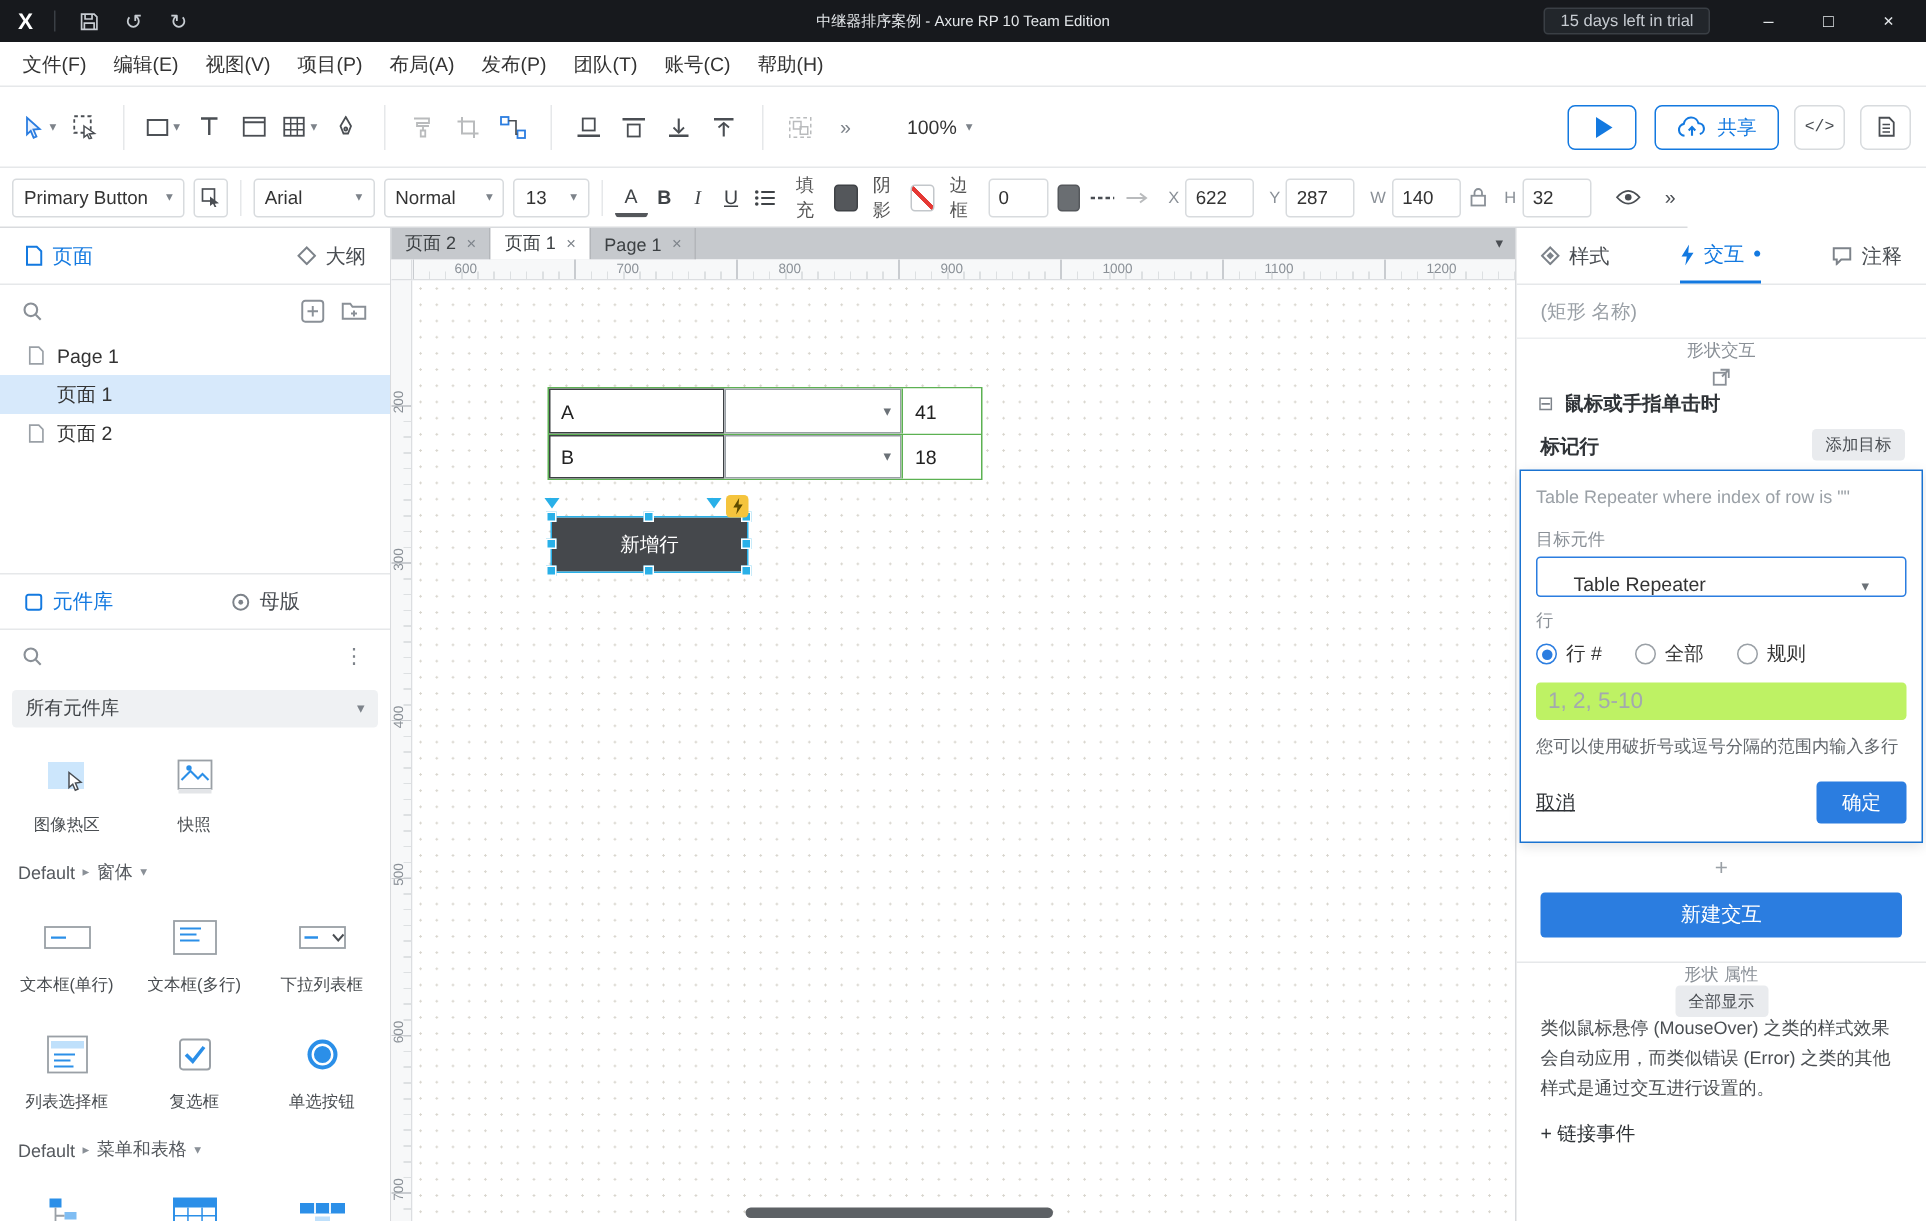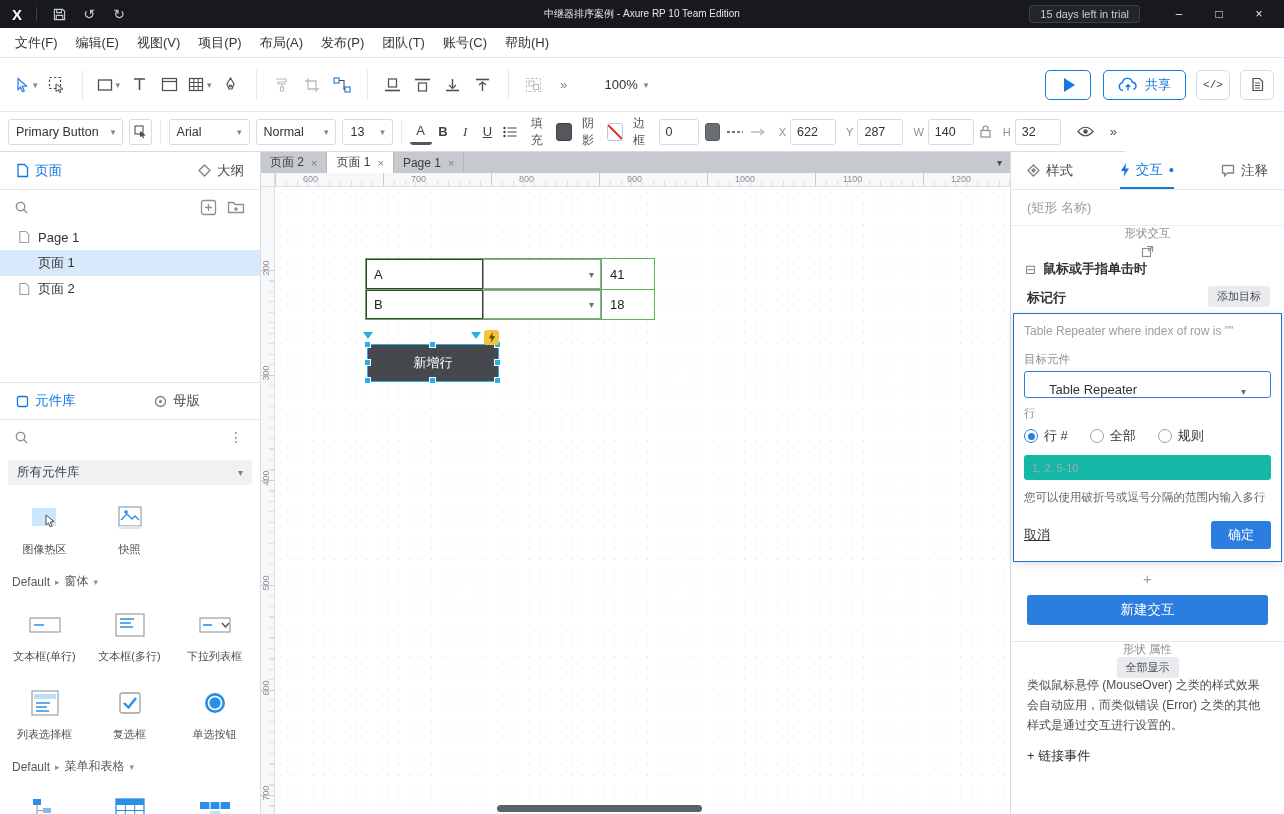--- a/index.html
+++ b/index.html
@@ -160,22 +160,22 @@
   .summary { font-size:12px; color:#9aa0a6; padding:2px 0 6px 0; }
   .flabel { font-size:11.5px; color:#8a9097; margin:8px 0 4px 0; }
   .seldrop { height:27px; border:1.5px solid #2b7de0; border-radius:3px; display:flex; align-items:flex-end;
              justify-content:space-between; padding:0 24px; font-size:13px; color:#333; }
   .radios { display:flex; align-items:center; gap:22px; margin-top:6px; font-size:13px; color:#333; }
   .radioopt { display:flex; align-items:center; gap:6px; }
   .rdo { width:14px; height:14px; border:1px solid #9aa0a6; border-radius:50%; position:relative; background:#fff; }
   .rdo.sel { border:1.5px solid #2b7de0; }
   .rdo.sel::after { content:""; position:absolute; left:2.5px; top:2.5px; width:7px; height:7px;
                     border-radius:50%; background:#2b7de0; }
-  .rowsin { margin-top:10px; width:100%; height:25px; background:#14b8a6; border:none; border-radius:3px;
-            padding:0 8px; font-size:11px; font-family:inherit; color:#333; }
+  .rowsin { margin-top:10px; width:100%; height:25px; background:#bef264; border:none; border-radius:3px;
+            padding:0 8px; font-size:15px; font-family:inherit; color:#333; }
   .rowsin::placeholder { color:#a3a9af; }
   .hint { font-size:11.5px; color:#62676c; margin-top:10px; white-space:nowrap; }
   .pfoot { display:flex; align-items:center; justify-content:space-between; margin-top:16px; }
   .cancel { font-size:13px; color:#2f3337; text-decoration:underline; }
   .okbtn { background:#2b7de0; color:#fff; border:none; border-radius:3px; font-size:13px;
            padding:5px 17px; font-family:inherit; }
   .addcase { text-align:center; color:#9aa0a6; font-size:15px; padding:8px 0 6px 0; }
   .newint { margin:2px 16px 0 16px; height:30px; background:#2b7de0; color:#fff; border-radius:3px;
             display:flex; align-items:center; justify-content:center; font-size:13.5px; }
   .idiv { height:1px; background:#e6e8ea; margin:16px 0 0 0; }

